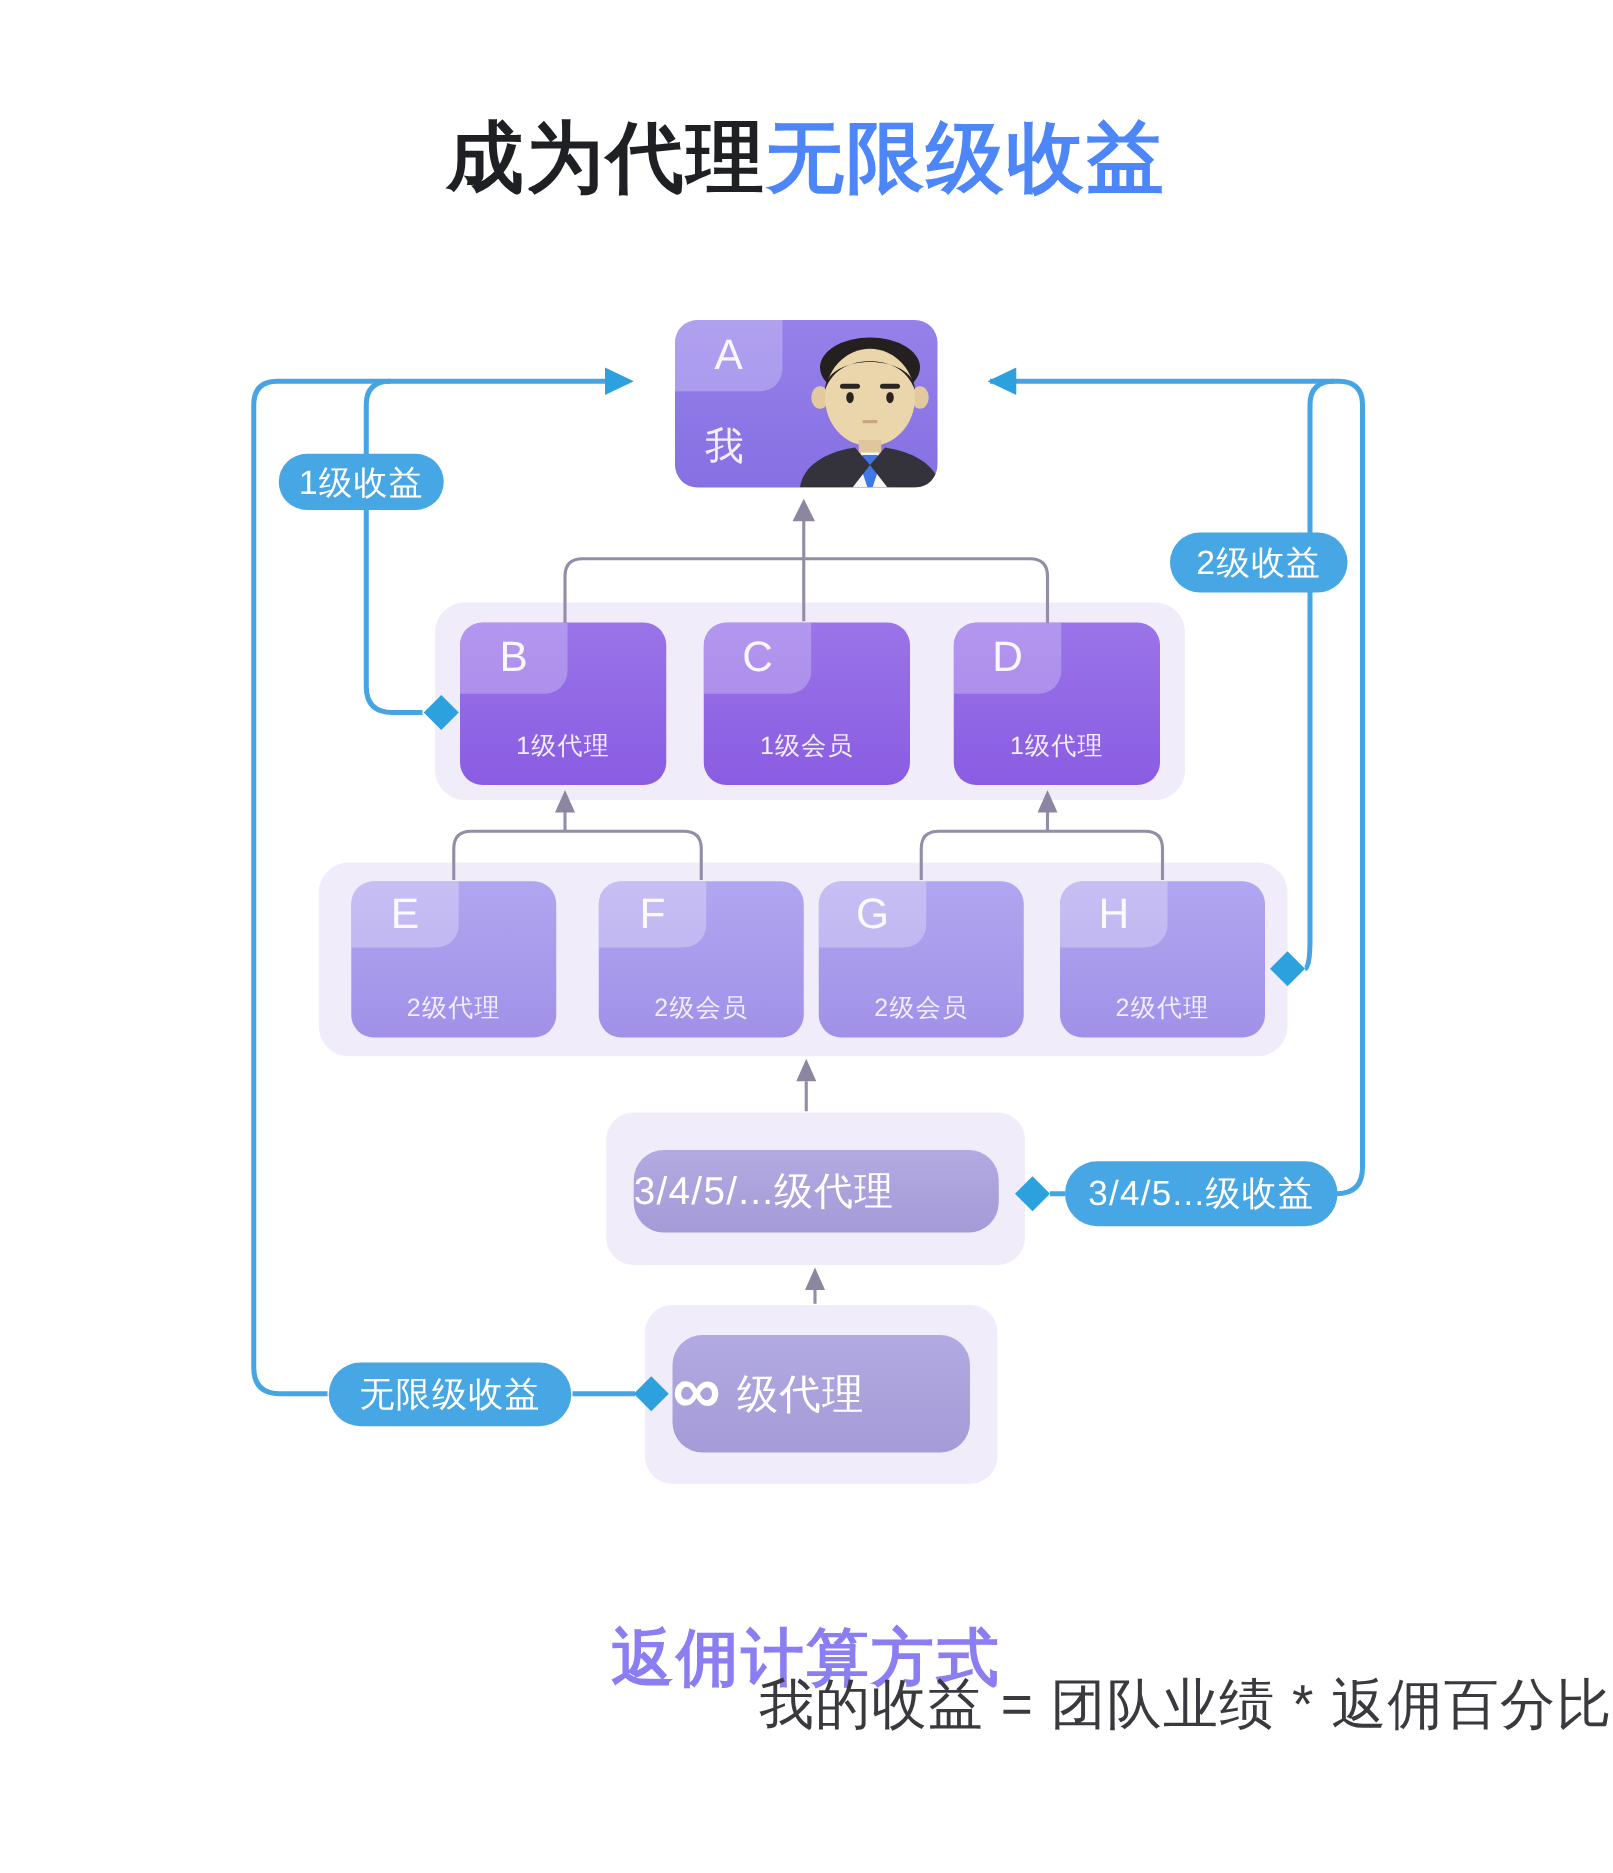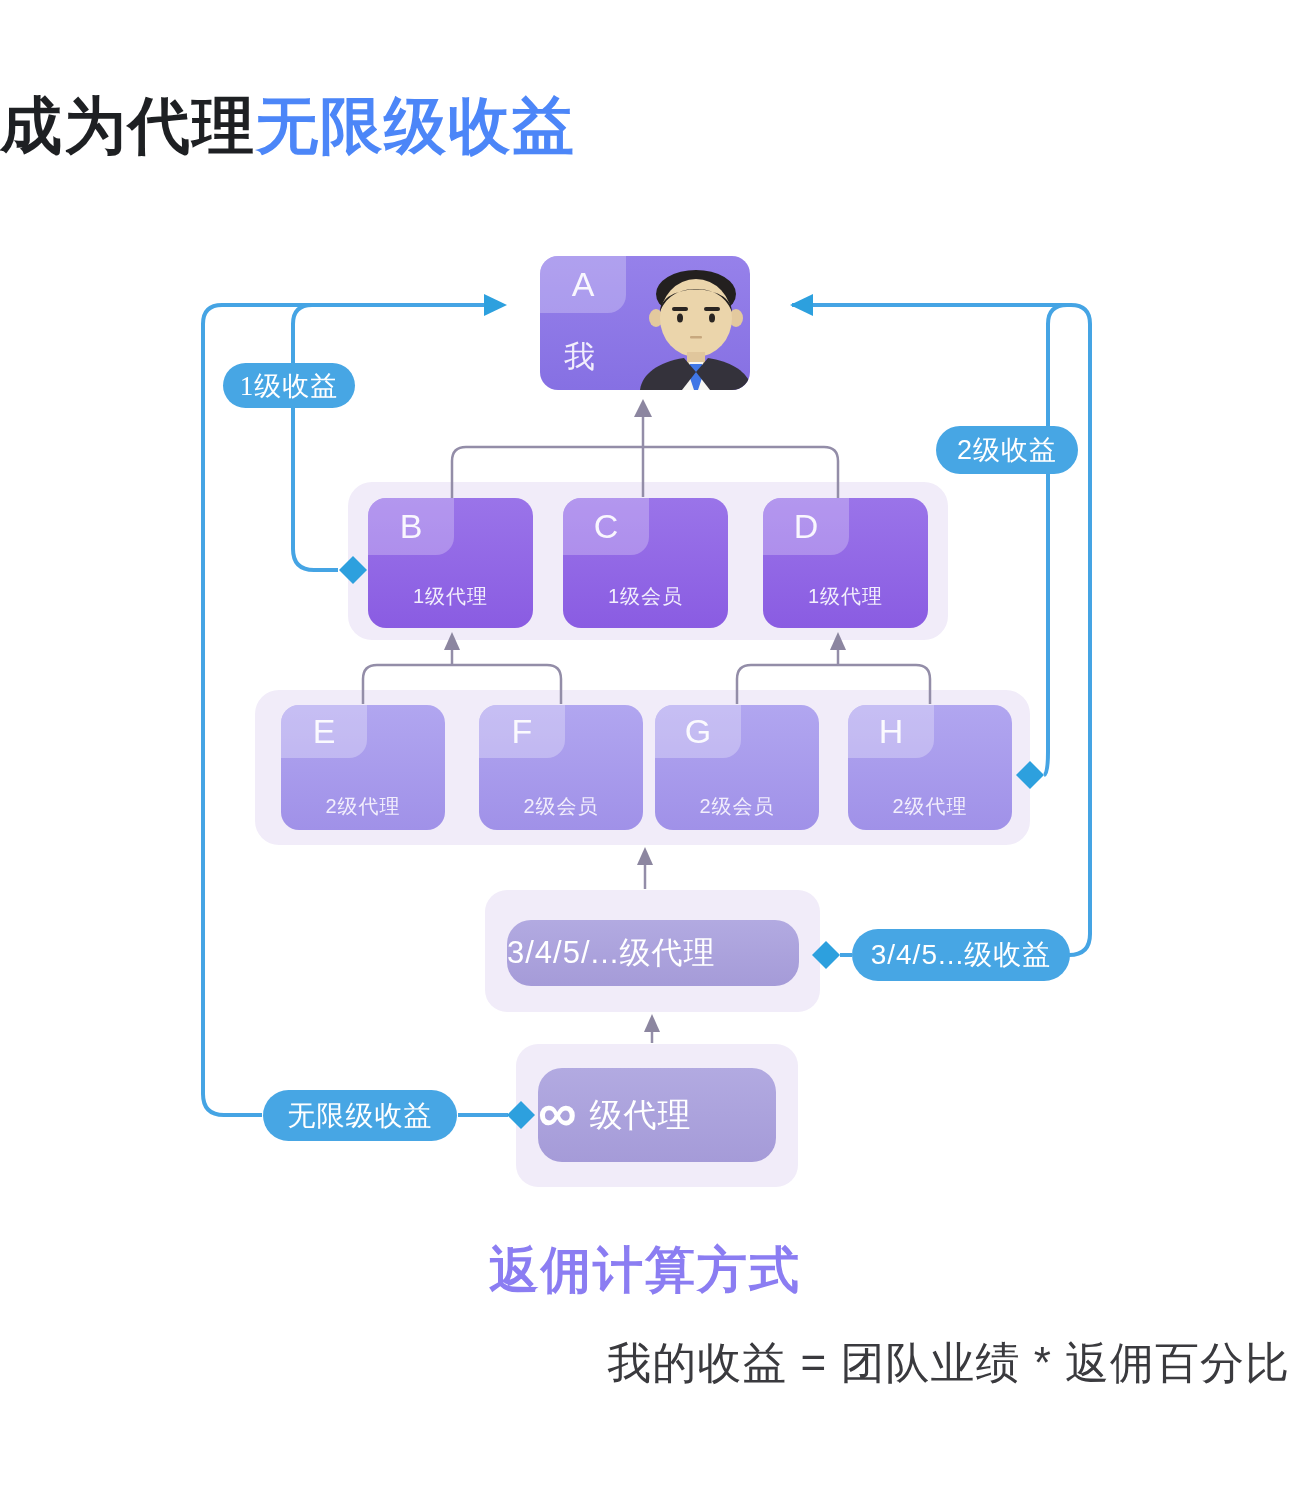--- a/index.html
+++ b/index.html
@@ -1,21 +1,21 @@
 <!DOCTYPE html>
 <html><head>
 <meta charset="utf-8">
 <style>
   html,body{margin:0;padding:0;background:#ffffff;}
   body{width:1290px;height:1498px;position:relative;overflow:hidden;
        font-family:"Liberation Sans","DejaVu Sans",sans-serif;}
   .stage{position:absolute;left:0;top:0;width:1290px;height:1498px;}
 
   
-  .main-title{position:absolute;top:84px;left:0;width:100%;text-align:left;
+  .main-title{position:absolute;top:84px;left:0;width:100%;text-align:center;
     font-size:62px;font-weight:800;letter-spacing:2px;color:#1e2023;white-space:nowrap;}
   .main-title .hl{color:#4c86f8;}
 
   
   .group{position:absolute;background:#f1ecf9;border-radius:24px;}
   .g-row1{left:348px;top:482px;width:600px;height:158px;}
   .g-row2{left:255px;top:690px;width:775px;height:155px;}
   .g-l3{left:485px;top:890px;width:335px;height:122px;border-radius:22px;}
   .g-inf{left:516px;top:1044px;width:282px;height:143px;border-radius:22px;}
 
@@ -47,34 +47,34 @@
   .mpill{position:absolute;background:linear-gradient(180deg,#b2aae1,#a59bd8);
     border-radius:24px;display:flex;align-items:center;justify-content:flex-start;
     color:#ffffff;letter-spacing:1px;}
   .p-l3{left:507px;top:920px;width:292px;height:66px;font-size:31px;}
   .p-inf{left:538px;top:1068px;width:238px;height:94px;font-size:33px;gap:12px;}
   .p-inf .inf-sym{font-size:54px;font-weight:700;line-height:0;position:relative;top:-3px;}
 
   
   .bpill{position:absolute;background:#47a6e4;border-radius:26px;color:#ffffff;
     display:flex;align-items:center;justify-content:center;font-size:27px;letter-spacing:1px;}
-  .p-i1{left:223px;top:363px;width:132px;height:45px;font-family:Liberation Serif, serif;}
+  .p-i1{left:223px;top:363px;width:132px;height:45px;}
   .p-i2{left:936px;top:409px;width:142px;height:48px;margin-top:17px;}
   .p-i3{left:852px;top:929px;width:218px;height:52px;font-size:28px;}
   .p-iinf{left:263px;top:1090px;width:194px;height:51px;font-size:28px;}
 
   svg.wires{position:absolute;left:0;top:0;pointer-events:none;}
   .wire-gray{fill:none;stroke:#938da8;stroke-width:2.5;}
   .head-gray{fill:#8c86a0;stroke:none;}
   .wire-blue{fill:none;stroke:#45a4e4;stroke-width:4;}
   .diamond{fill:#2da0de;stroke:none;}
   .head-blue{fill:#2da0de;stroke:none;}
 
   
-  .commission-heading{position:absolute;top:1237px;left:0;width:100%;text-align:center;
+  .commission-heading{position:absolute;top:1293px;left:0;width:100%;text-align:center;
     font-size:50px;font-weight:700;letter-spacing:2px;color:#8b7df2;}
   .commission-formula{position:absolute;top:1334px;left:0;width:100%;text-align:right;
     font-size:44px;font-weight:400;letter-spacing:1px;color:#3a3a3e;}
 </style>
 </head>
 <body>
 
 <div class="stage">
 
   <div class="main-title"><span>成为代理</span><span class="hl">无限级收益</span></div>

